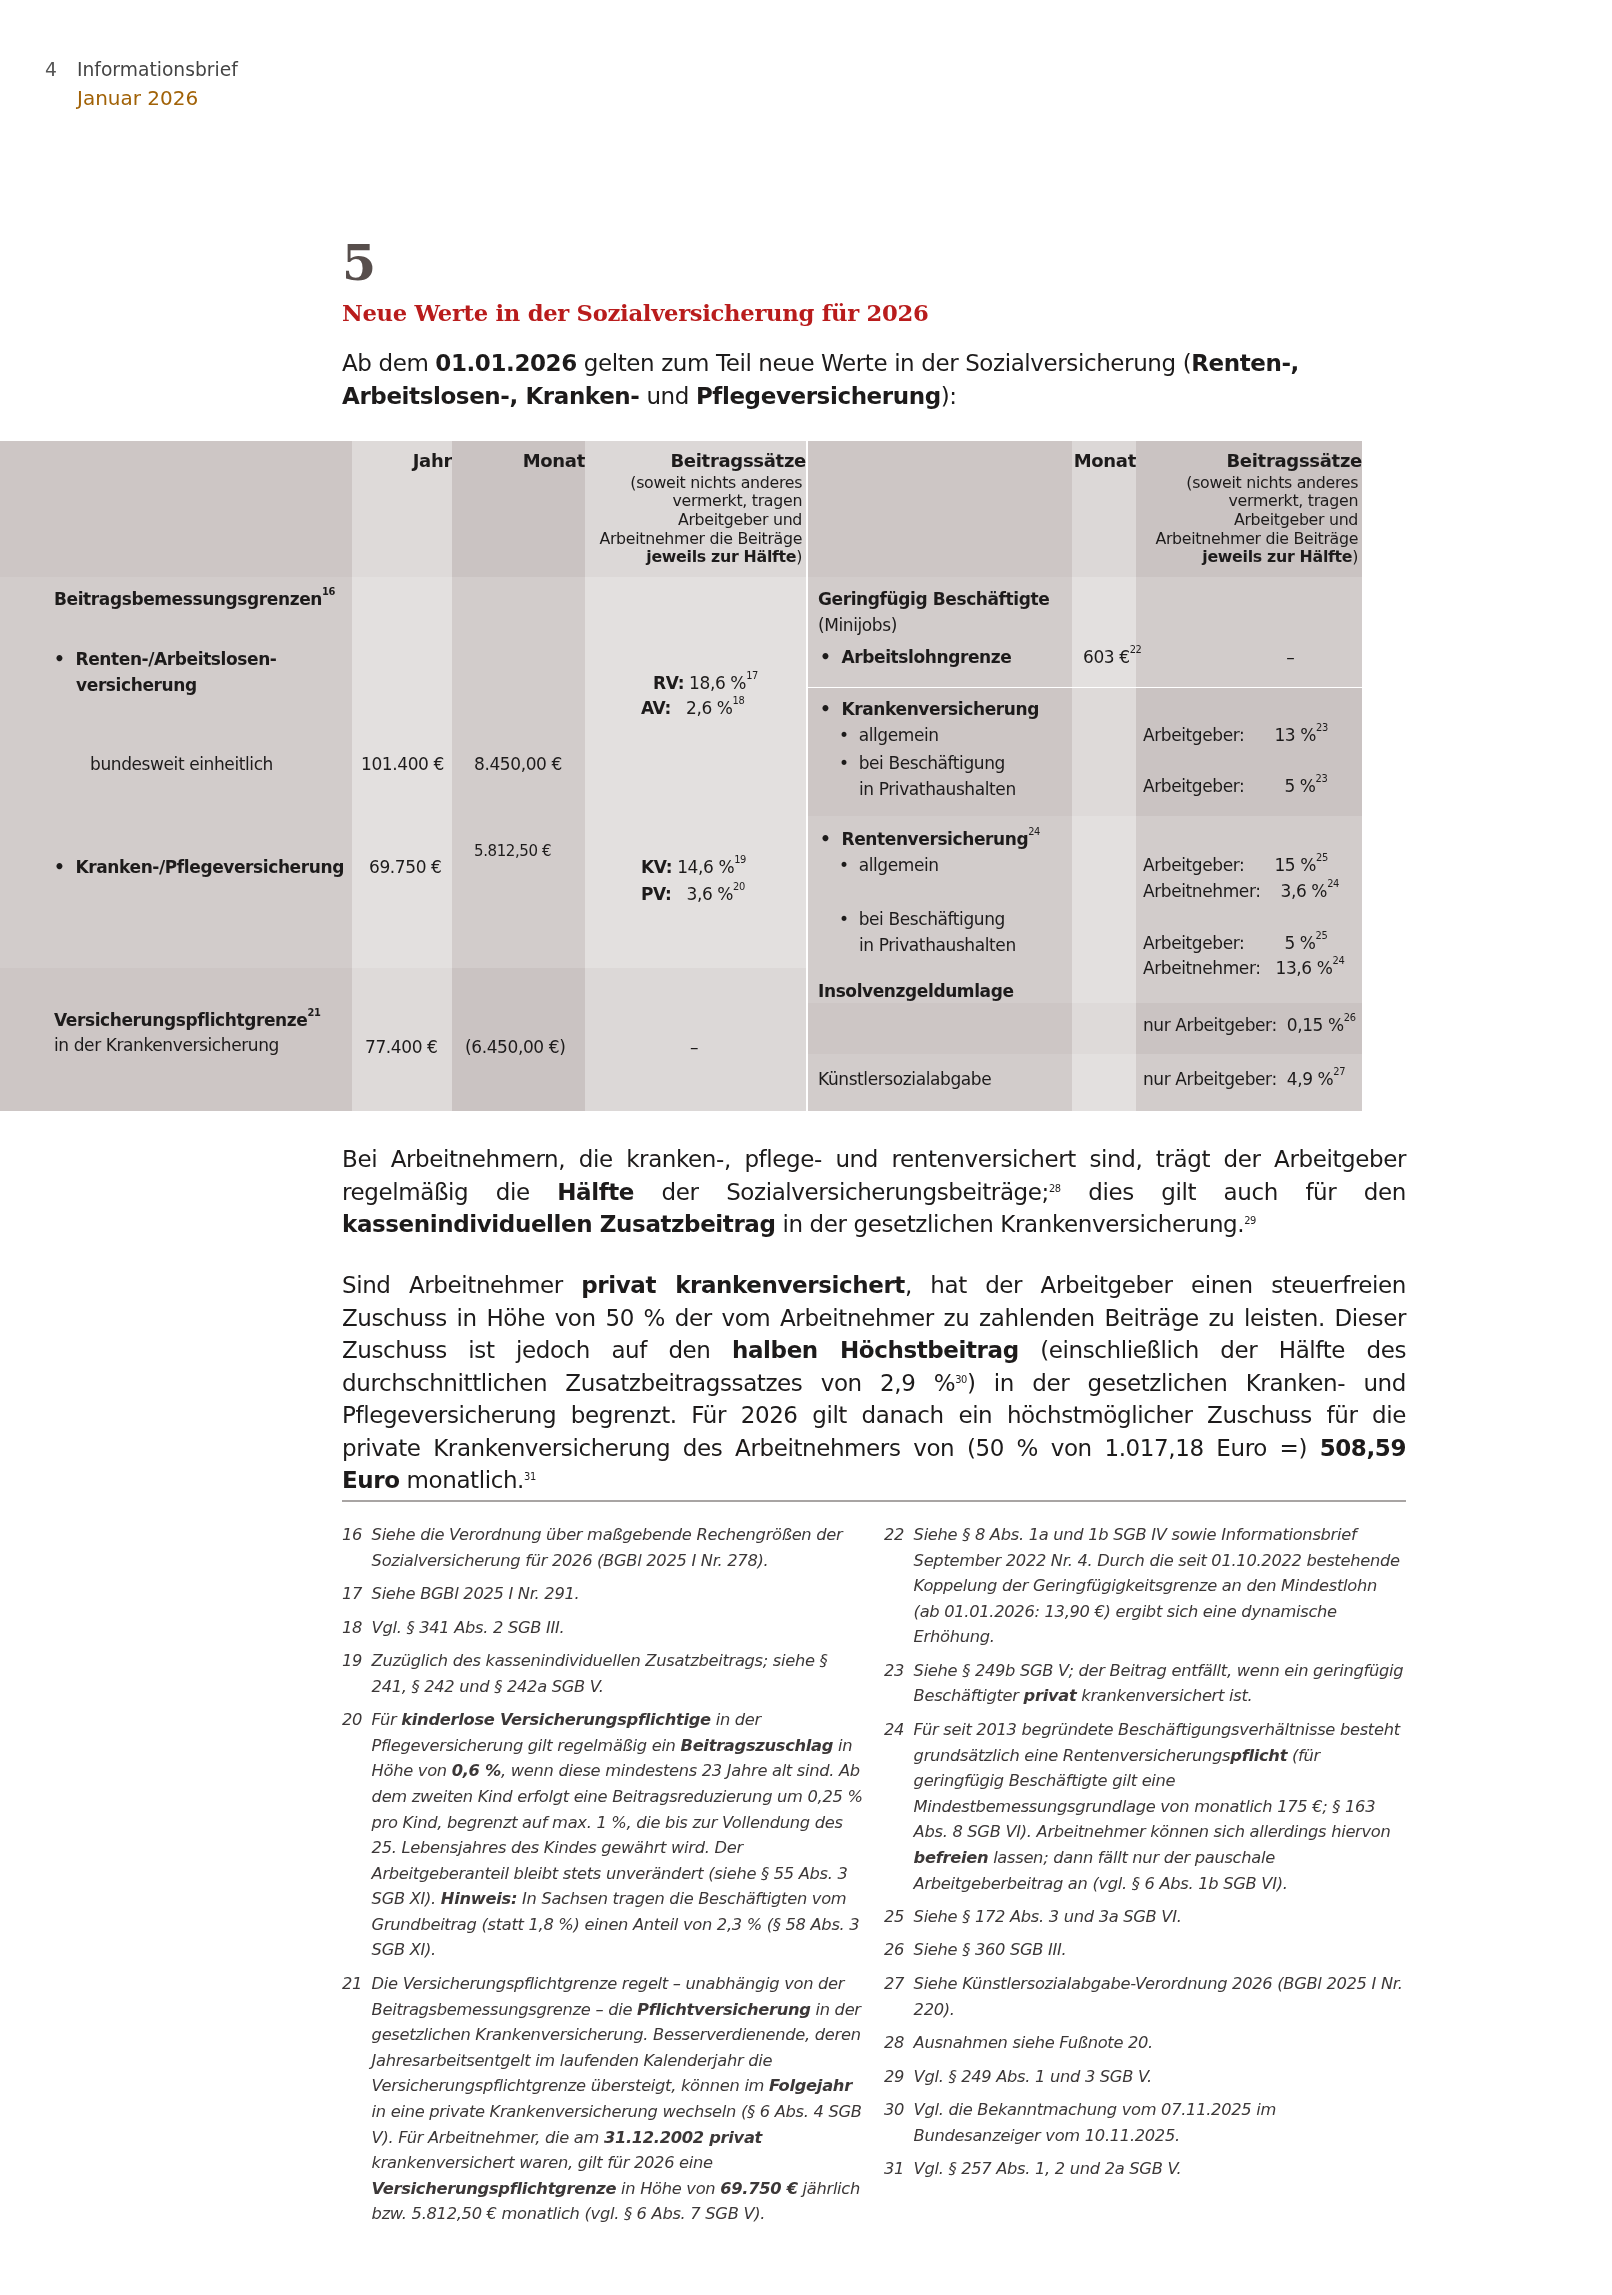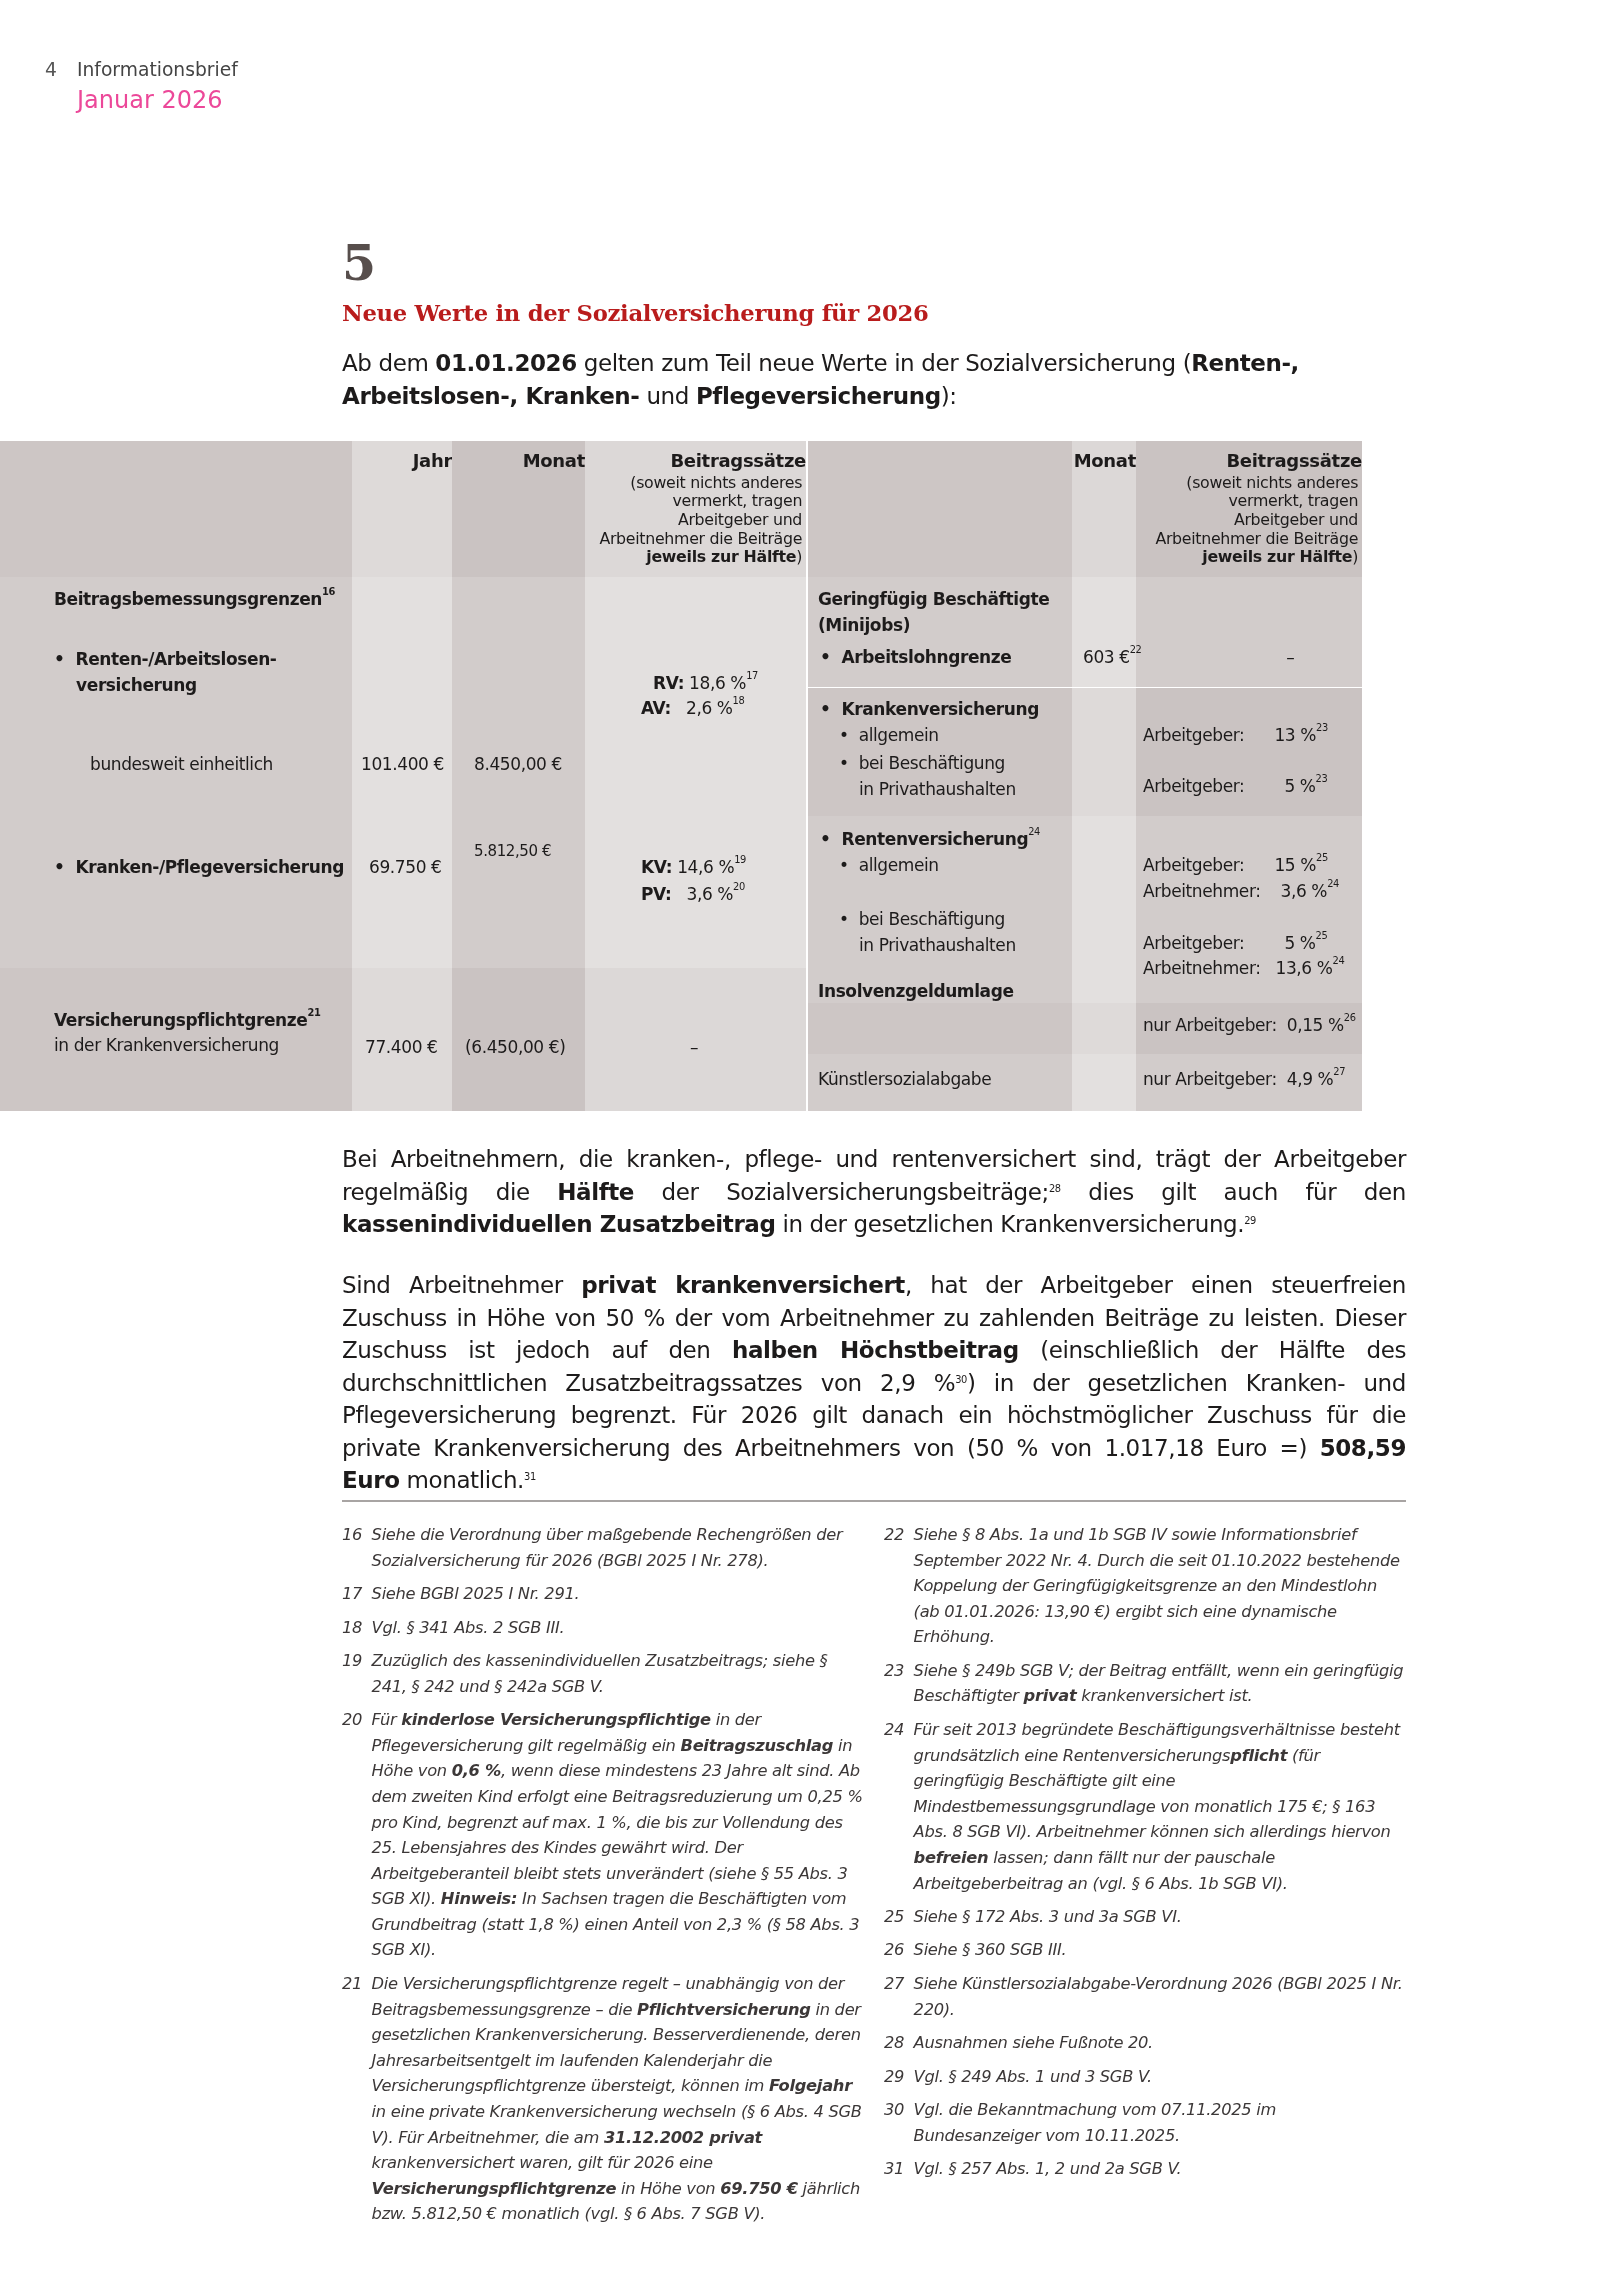--- a/index.html
+++ b/index.html
@@ -3,21 +3,21 @@
   <meta charset="utf-8">
   <style>
     html, body { margin: 0; padding: 0; background: #ffffff; }
     body {
       width: 1613px; height: 2295px; position: relative; overflow: hidden;
       font-family: "DejaVu Sans", "Liberation Sans", sans-serif;
       color: #1d1b1b;
     }
     .hdr-num { position: absolute; left: 45px; top: 59px; font-size: 18.7px; color: #555; }
     .hdr-title { position: absolute; left: 77px; top: 59px; font-size: 18.7px; color: #444; }
-    .hdr-date { position: absolute; left: 77px; top: 86px; font-size: 24px; color: #ec4899; }
+    .hdr-date { position: absolute; left: 77px; top: 86px; font-size: 20px; color: #a16207; }
 
     .sec-num { position: absolute; left: 342px; top: 234px; font-size: 49px; font-weight: bold; color: #574e4c; font-family: "DejaVu Serif", serif; }
     .sec-title { position: absolute; left: 342px; top: 300px; font-size: 22.7px; font-weight: bold; color: #b91c1c; font-family: "DejaVu Serif", serif; letter-spacing: -0.3px; }
     .intro { position: absolute; left: 342px; top: 347px; width: 1064px; font-size: 23px; line-height: 33px; letter-spacing: -0.4px; }
     .blk { position: absolute; box-sizing: border-box; font-size: 17px; line-height: 25.6px; letter-spacing: -0.3px; }
     .c-label { background: #cdc6c5; }
     .c-light { background: #dedad9; }
     .c-mid { background: #cac3c2; }
     .c-rate { background: #dcd8d7; }
     .c-label2 { background: #d2cccb; }
@@ -93,21 +93,21 @@
   <div class="blk c-rate th" style="left:1072px;top:441px;width:64px;height:136px;"><span>Monat</span></div>
   <div class="blk c-mid th" style="left:1136px;top:441px;width:226px;height:136px;">
     <span>Beitragssätze</span>
     <small><span>(soweit nichts anderes vermerkt, tragen Arbeitgeber und Arbeitnehmer die Beiträge </span><b>jeweils zur Hälfte</b><span>)</span></small>
   </div>
 
   <div class="blk c-label2" style="left:808px;top:577px;width:264px;height:110px;"></div>
   <div class="blk c-light2" style="left:1072px;top:577px;width:64px;height:110px;"></div>
   <div class="blk c-label2" style="left:1136px;top:577px;width:226px;height:110px;"></div>
   <div class="abs" style="left:818px;top:589px;font-size:17px;font-weight:bold;letter-spacing:-0.4px;">Geringfügig Beschäftigte</div>
-  <div class="abs" style="left:818px;top:615px;font-size:17px;letter-spacing:-0.4px;font-weight:bold;">(Minijobs)</div>
+  <div class="abs" style="left:818px;top:615px;font-size:17px;letter-spacing:-0.4px;">(Minijobs)</div>
   <div class="abs" style="left:820px;top:647px;font-size:17px;font-weight:bold;letter-spacing:-0.4px;">•&nbsp;&nbsp;<span>Arbeitslohngrenze</span></div>
   <div class="abs" style="left:1083px;top:647px;font-size:17px;letter-spacing:-0.4px;"><span>603 €</span><sup>22</sup></div>
   <div class="abs" style="left:1111px;top:647px;width:177px;text-align:center;font-size:17px;left:1202px;">–</div>
 
   <div class="blk c-label" style="left:808px;top:688px;width:264px;height:128px;"></div>
   <div class="blk c-light" style="left:1072px;top:688px;width:64px;height:128px;"></div>
   <div class="blk c-mid" style="left:1136px;top:688px;width:226px;height:128px;"></div>
   <div class="abs" style="left:820px;top:699px;font-size:17px;font-weight:bold;letter-spacing:-0.4px;">•&nbsp;&nbsp;<span>Krankenversicherung</span></div>
   <div class="abs" style="left:839px;top:725px;font-size:17px;letter-spacing:-0.4px;">•&nbsp;&nbsp;<span>allgemein</span></div>
   <div class="abs" style="left:839px;top:751px;font-size:17px;letter-spacing:-0.4px;line-height:25.6px;">•&nbsp;&nbsp;<span>bei Beschäftigung</span><br>&nbsp;&nbsp;&nbsp;&nbsp;<span>in Privathaushalten</span></div>

